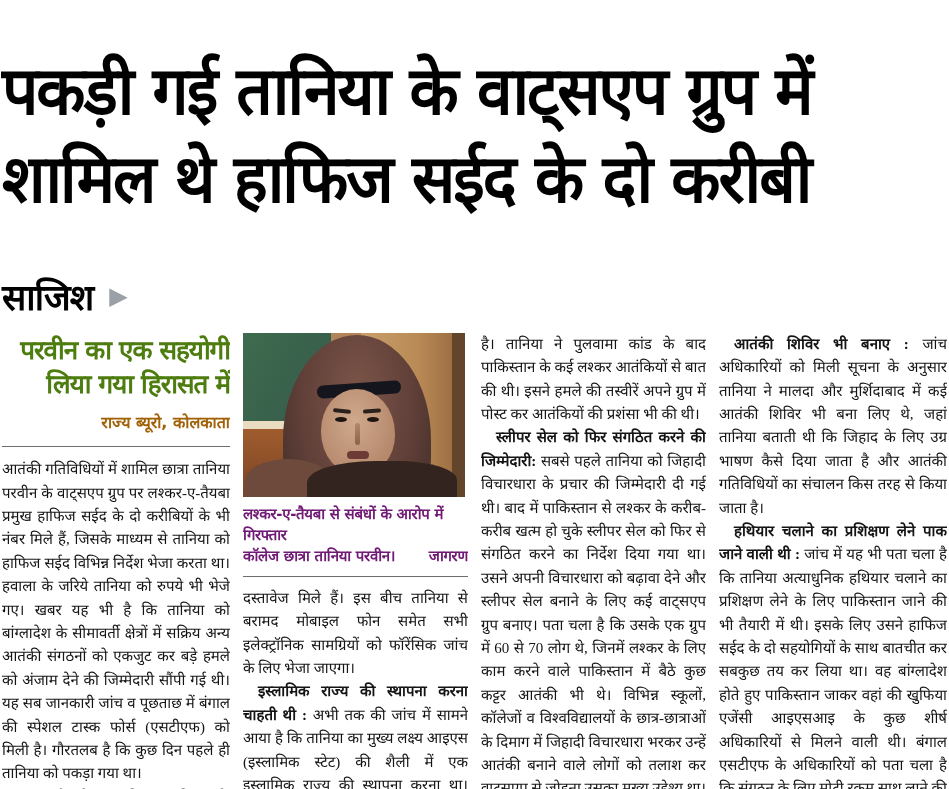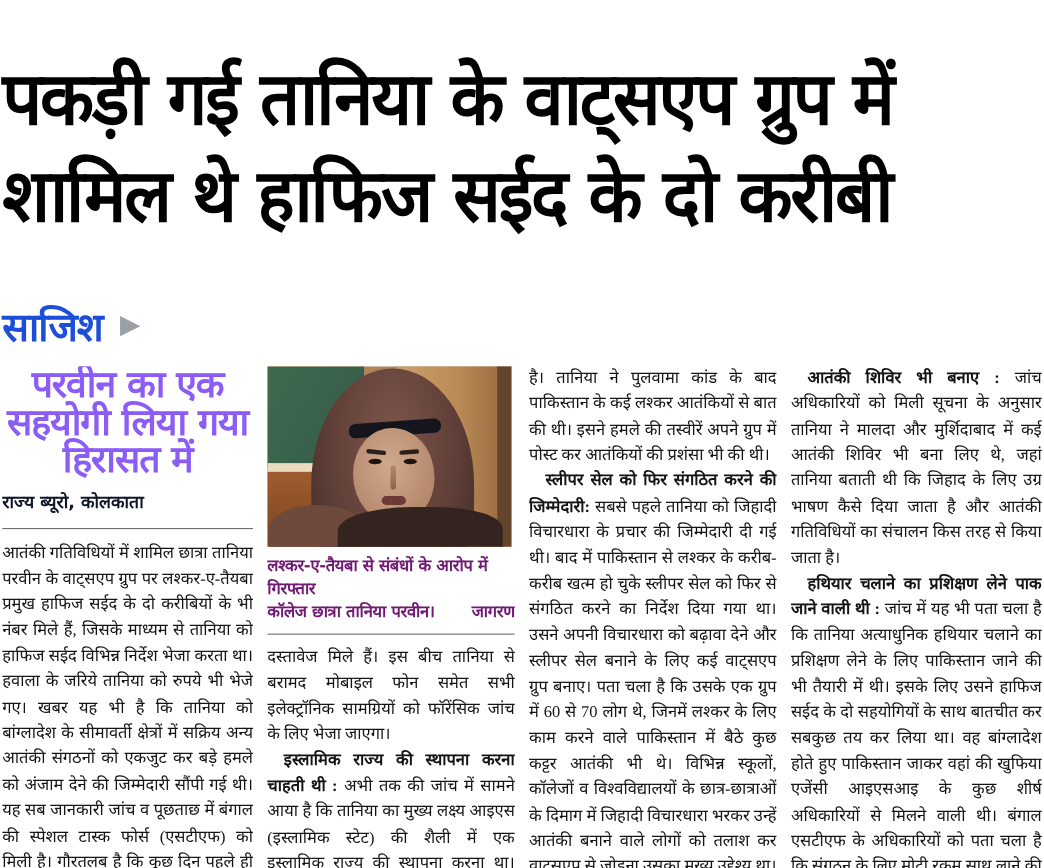--- a/index.html
+++ b/index.html
@@ -20,21 +20,21 @@
   }
   .headline span{display:block;transform:scaleY(1.04);transform-origin:left top;}
 
   
   .kicker-row{
     display:flex;align-items:center;gap:16px;
     padding:8px 2px 6px 2px;white-space:nowrap;overflow:hidden;
   }
   .kicker-label{
     font-family:"DejaVu Sans","Liberation Sans",sans-serif;
-    font-weight:800;font-size:36px;color:#1d4ed8;letter-spacing:-1px;
+    font-weight:800;font-size:36px;color:#000000;letter-spacing:-1px;
   }
   .kicker-arrow{font-size:24px;color:#9aa0a6;line-height:1;}
   .kicker-subhead{
     font-family:"DejaVu Sans","Liberation Sans",sans-serif;
     font-weight:700;font-size:31px;color:#111;letter-spacing:-1px;
   }
 
   
   .content{
     display:flex;gap:13px;padding:6px 2px 0 2px;
@@ -45,26 +45,26 @@
     text-align:justify;font-size:15px;line-height:23.4px;color:#141414;
   }
   .col.first{flex:0 0 228px;width:228px;}
   .col.last{flex:1 1 auto;}
   .col p{margin:0;}
   .col p.indent{text-indent:15px;}
   .lead{font-weight:700;}
 
   .col-subheadline{
     font-family:"DejaVu Sans","Liberation Sans",sans-serif;
-    font-weight:700;font-size:34px;line-height:34px;letter-spacing:-1px;
-    text-align:center;color:#8b5cf6;margin:0 0 10px 0;
+    font-weight:700;font-size:26px;line-height:34px;letter-spacing:-1px;
+    text-align:right;color:#4d7c0f;margin:0 0 10px 0;
   }
   .byline{
     font-family:"DejaVu Sans","Liberation Sans",sans-serif;
-    font-weight:700;font-size:16px;text-align:left;margin:0 0 12px 0;color:#0f172a;
+    font-weight:700;font-size:16px;text-align:right;margin:0 0 12px 0;color:#a16207;
   }
   .rule{border:0;border-top:1px solid #6e6e6e;margin:0 0 11px 0;}
 
   
   .figure{margin:2px 0 0 0;}
   .photo{position:relative;width:222px;height:164px;overflow:hidden;background:#b08457;}
   .ph-board{position:absolute;left:0;top:0;width:88px;height:92px;background:linear-gradient(120deg,#3e6b4e,#35594a);}
   .ph-tray{position:absolute;left:0;top:88px;width:74px;height:8px;background:#e9dcc0;}
   .ph-wood-left{position:absolute;left:0;top:96px;width:66px;height:68px;background:linear-gradient(#a05c2e,#7a4423);}
   .ph-wall-right{position:absolute;right:0;top:0;width:104px;height:164px;background:linear-gradient(90deg,#c9a06c,#b98a55 55%,#93653d);}

